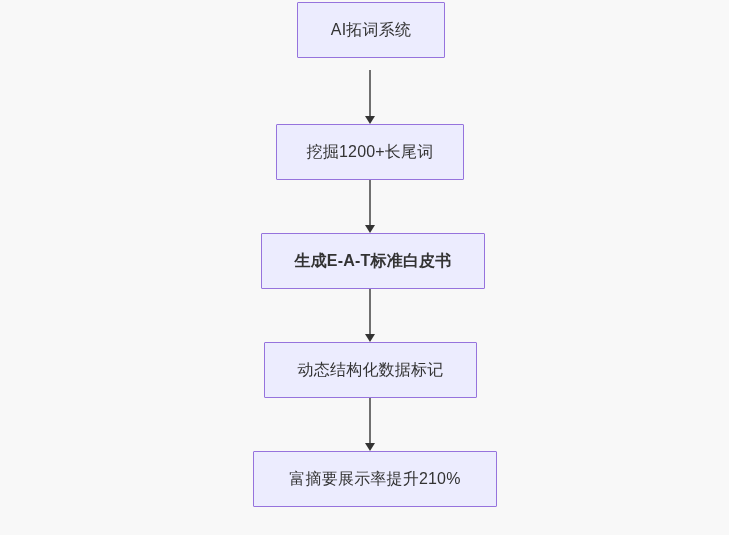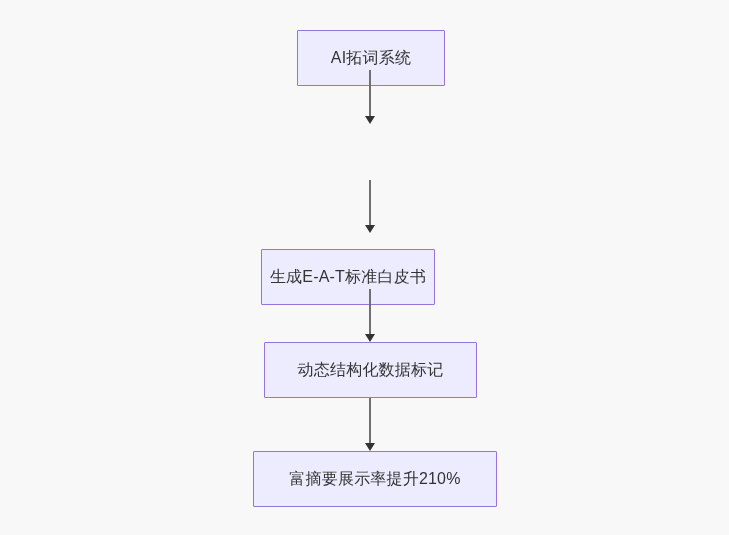--- a/index.html
+++ b/index.html
@@ -44,23 +44,23 @@
   }
   .arrowhead {
     position: absolute;
     width: 0;
     height: 0;
     border-left: 5.5px solid transparent;
     border-right: 5.5px solid transparent;
     border-top: 8px solid #333333;
   }
   
-  #node-1 { left: 297px; top: 30px;  width: 148px; }
+  #node-1 { left: 297px; top: 2px;  width: 148px; }
   #node-2 { left: 276px; top: 124px; width: 188px; }
-  #node-3 { left: 261px; top: 249px; width: 174px; }
+  #node-3 { left: 261px; top: 233px; width: 224px; font-weight: bold; }
   #node-4 { left: 264px; top: 342px; width: 213px; align-items: center; }
   #node-5 { left: 253px; top: 451px; width: 244px; }
   
   #edge-1 { top: 70px;  height: 46px; }
   #edge-2 { top: 180px; height: 45px; }
   #edge-3 { top: 289px; height: 45px; }
   #edge-4 { top: 398px; height: 45px; }
   #arrow-1 { left: 364.5px; top: 116px; }
   #arrow-2 { left: 364.5px; top: 225px; }
   #arrow-3 { left: 364.5px; top: 334px; }
@@ -71,20 +71,23 @@
 
 <div id="flowchart">
 
   <div class="node" id="node-1">
     <span class="node-label">AI拓词系统</span>
   </div>
 
   <div class="edge" id="edge-1"></div>
   <div class="arrowhead" id="arrow-1"></div>
 
+  <div class="node" id="node-2">
+    <span class="node-label">挖掘1200+长尾词</span>
+  </div>
 
   <div class="edge" id="edge-2"></div>
   <div class="arrowhead" id="arrow-2"></div>
 
   <div class="node" id="node-3">
     <span class="node-label">生成E-A-T标准白皮书</span>
   </div>
 
   <div class="edge" id="edge-3"></div>
   <div class="arrowhead" id="arrow-3"></div>

